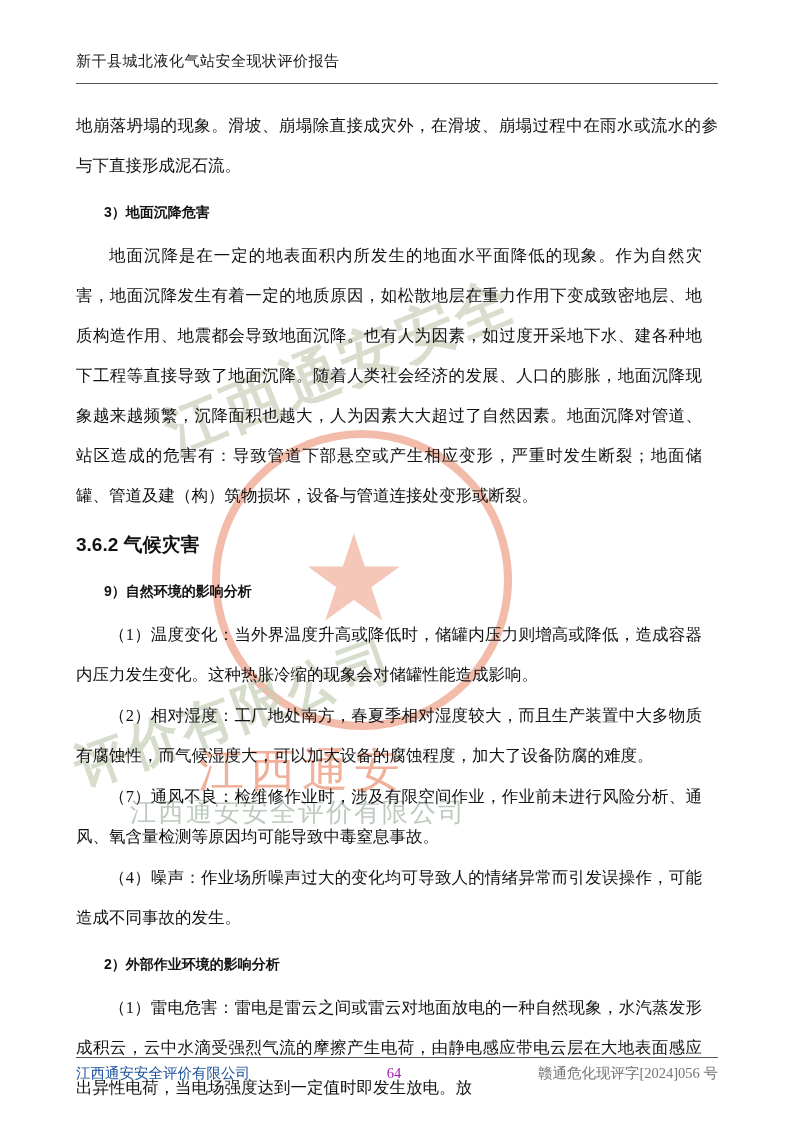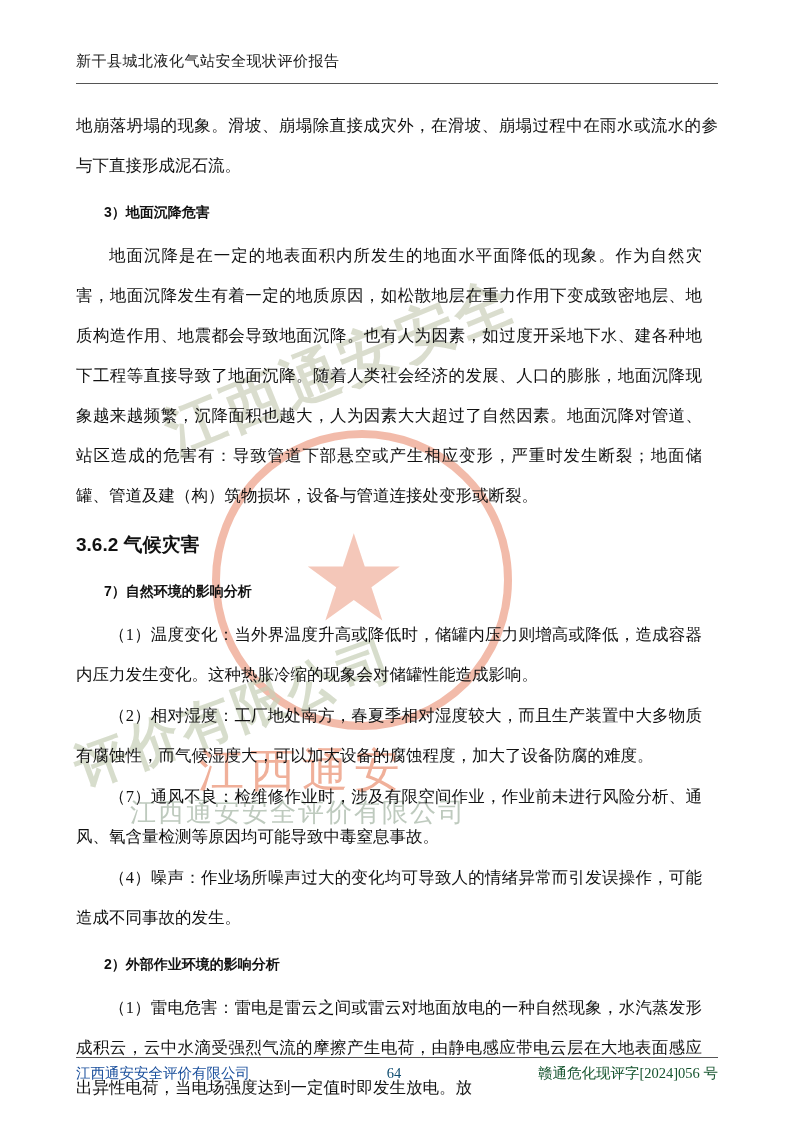--- a/index.html
+++ b/index.html
@@ -82,22 +82,22 @@
     border-top: 1.2px solid #555;
     padding-top: 6px;
     display: flex;
     align-items: center;
     justify-content: space-between;
     font-size: 14.5px;
     color: #1a4a8a;
     z-index: 5;
   }
   .footer-left { color: #1a4f9c; }
-  .footer-center { color: #0c4a6e; font-family: "Liberation Serif", serif; }
-  .footer-right { color: #14532d; }
+  .footer-center { color: #a21caf; font-family: "Liberation Serif", serif; }
+  .footer-right { color: #737373; }
 
   
   .watermark {
     position: absolute;
     left: 0; top: 0;
     width: 794px; height: 1123px;
     pointer-events: none;
     z-index: 2;
   }
   .wm-seal {
@@ -181,21 +181,21 @@
     <div class="wm-sub">江西通安安全评价有限公司</div>
   </div>
 
   <div class="header">新干县城北液化气站安全现状评价报告</div>
 
   <div class="content">
     <p class="p">地崩落坍塌的现象。滑坡、崩塌除直接成灾外，在滑坡、崩塌过程中在雨水或流水的参与下直接形成泥石流。</p>
     <p class="heading-num">3）地面沉降危害</p>
     <p class="p-ind">地面沉降是在一定的地表面积内所发生的地面水平面降低的现象。作为自然灾害，地面沉降发生有着一定的地质原因，如松散地层在重力作用下变成致密地层、地质构造作用、地震都会导致地面沉降。也有人为因素，如过度开采地下水、建各种地下工程等直接导致了地面沉降。随着人类社会经济的发展、人口的膨胀，地面沉降现象越来越频繁，沉降面积也越大，人为因素大大超过了自然因素。地面沉降对管道、站区造成的危害有：导致管道下部悬空或产生相应变形，严重时发生断裂；地面储罐、管道及建（构）筑物损坏，设备与管道连接处变形或断裂。</p>
     <p class="heading-sec">3.6.2 气候灾害</p>
-    <p class="heading-num">7）自然环境的影响分析</p>
+    <p class="heading-num">9）自然环境的影响分析</p>
     <p class="list-item">（1）温度变化：当外界温度升高或降低时，储罐内压力则增高或降低，造成容器内压力发生变化。这种热胀冷缩的现象会对储罐性能造成影响。</p>
     <p class="list-item">（2）相对湿度：工厂地处南方，春夏季相对湿度较大，而且生产装置中大多物质有腐蚀性，而气候湿度大，可以加大设备的腐蚀程度，加大了设备防腐的难度。</p>
     <p class="list-item">（7）通风不良：检维修作业时，涉及有限空间作业，作业前未进行风险分析、通风、氧含量检测等原因均可能导致中毒窒息事故。</p>
     <p class="list-item">（4）噪声：作业场所噪声过大的变化均可导致人的情绪异常而引发误操作，可能造成不同事故的发生。</p>
     <p class="heading-num">2）外部作业环境的影响分析</p>
     <p class="list-item">（1）雷电危害：雷电是雷云之间或雷云对地面放电的一种自然现象，水汽蒸发形成积云，云中水滴受强烈气流的摩擦产生电荷，由静电感应带电云层在大地表面感应出异性电荷，当电场强度达到一定值时即发生放电。放</p>
   </div>
 
   <div class="footer">
     <span class="footer-left">江西通安安全评价有限公司</span>

